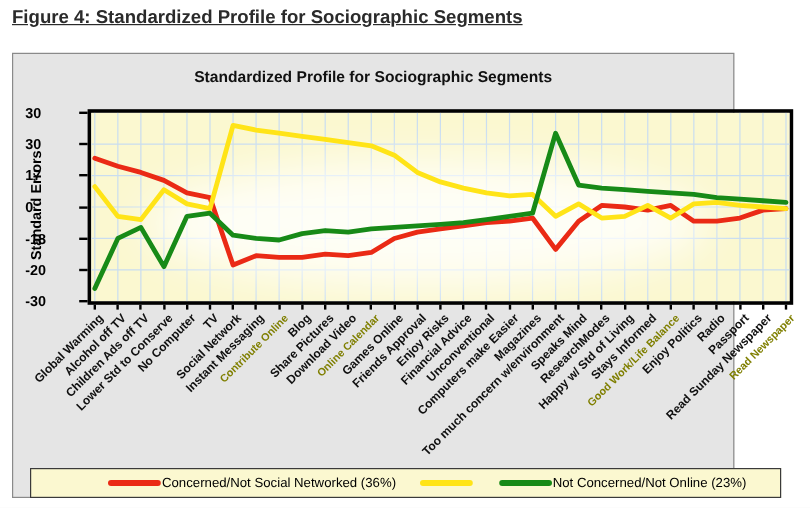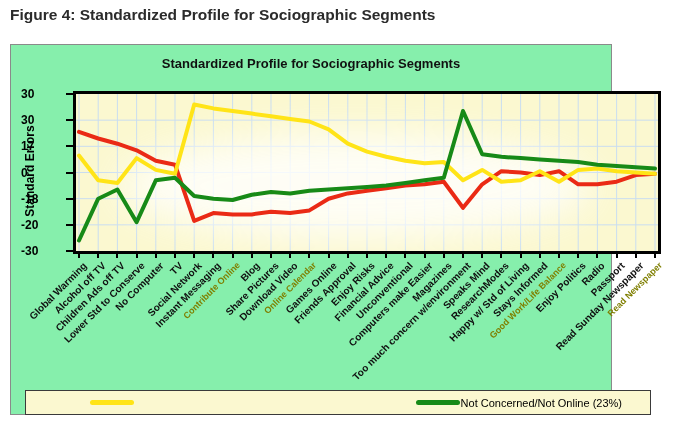--- a/index.html
+++ b/index.html
@@ -1,21 +1,21 @@
 <!DOCTYPE html>
 <html><head>
 <meta charset="utf-8">
 <style>
   html,body{margin:0;padding:0;background:#fff;}
   .page{position:relative;width:675px;height:423px;background:#ffffff;overflow:hidden;
         font-family:"Liberation Sans",sans-serif;}
   .figure-title{position:absolute;left:10px;top:6px;font-size:15.5px;font-weight:600;
-        color:#2b2b2b;letter-spacing:0px;}
+        color:#2b2b2b;letter-spacing:0px;text-decoration:underline;}
   .chart-box{position:absolute;left:10px;top:44px;width:602px;height:371px;
-        background:#86efac;border:1px solid #8a8a8a;box-sizing:border-box;}
+        background:#e5e5e5;border:1px solid #8a8a8a;box-sizing:border-box;}
   .chart-title{position:absolute;left:0;top:11px;width:100%;text-align:center;
         font-size:13px;font-weight:600;color:#111;}
   .plot{position:absolute;left:62px;top:46px;width:588px;height:163px;
         border:3px solid #000;box-sizing:border-box;background:transparent;}
   .plot svg{display:block;}
   .ylab-wrap{position:absolute;left:-59px;top:119px;width:156px;text-align:center;
         transform:rotate(-90deg);font-size:12px;font-weight:600;color:#000;}
   .ytick-label{position:absolute;width:44px;text-align:left;font-size:12px;
         font-weight:600;color:#000;line-height:16px;}
   .ytick-mark{position:absolute;width:7px;height:2px;background:#000;}
@@ -171,20 +171,24 @@
         <div class="xtick-mark" style="left: 604.6px; top: 209px;"></div>
         <div class="xlabel" style="left: 607.6px; top: 215px;">Passport</div>
         <div class="xtick-mark" style="left: 623.8px; top: 209px;"></div>
         <div class="xlabel" style="left: 626.8px; top: 215px;">Read Sunday Newspaper</div>
         <div class="xtick-mark" style="left: 643px; top: 209px;"></div>
         <div class="xlabel muted" style="left: 646px; top: 215px;">Read Newspaper</div>
       </div>
 
     <div class="legend" id="legend">
         <div class="legend-entry">
+          <span class="legend-line" style="background: rgb(234, 42, 21);"></span>
+          <span class="legend-label">Concerned/Not Social Networked (36%)</span>
+        </div>
+        <div class="legend-entry">
           <span class="legend-line" style="background: rgb(255, 228, 23);"></span>
         </div>
         <div class="legend-entry">
           <span class="legend-line" style="background: rgb(23, 138, 23);"></span>
           <span class="legend-label">Not Concerned/Not Online (23%)</span>
         </div>
       </div>
 
   </div>
 </div>

